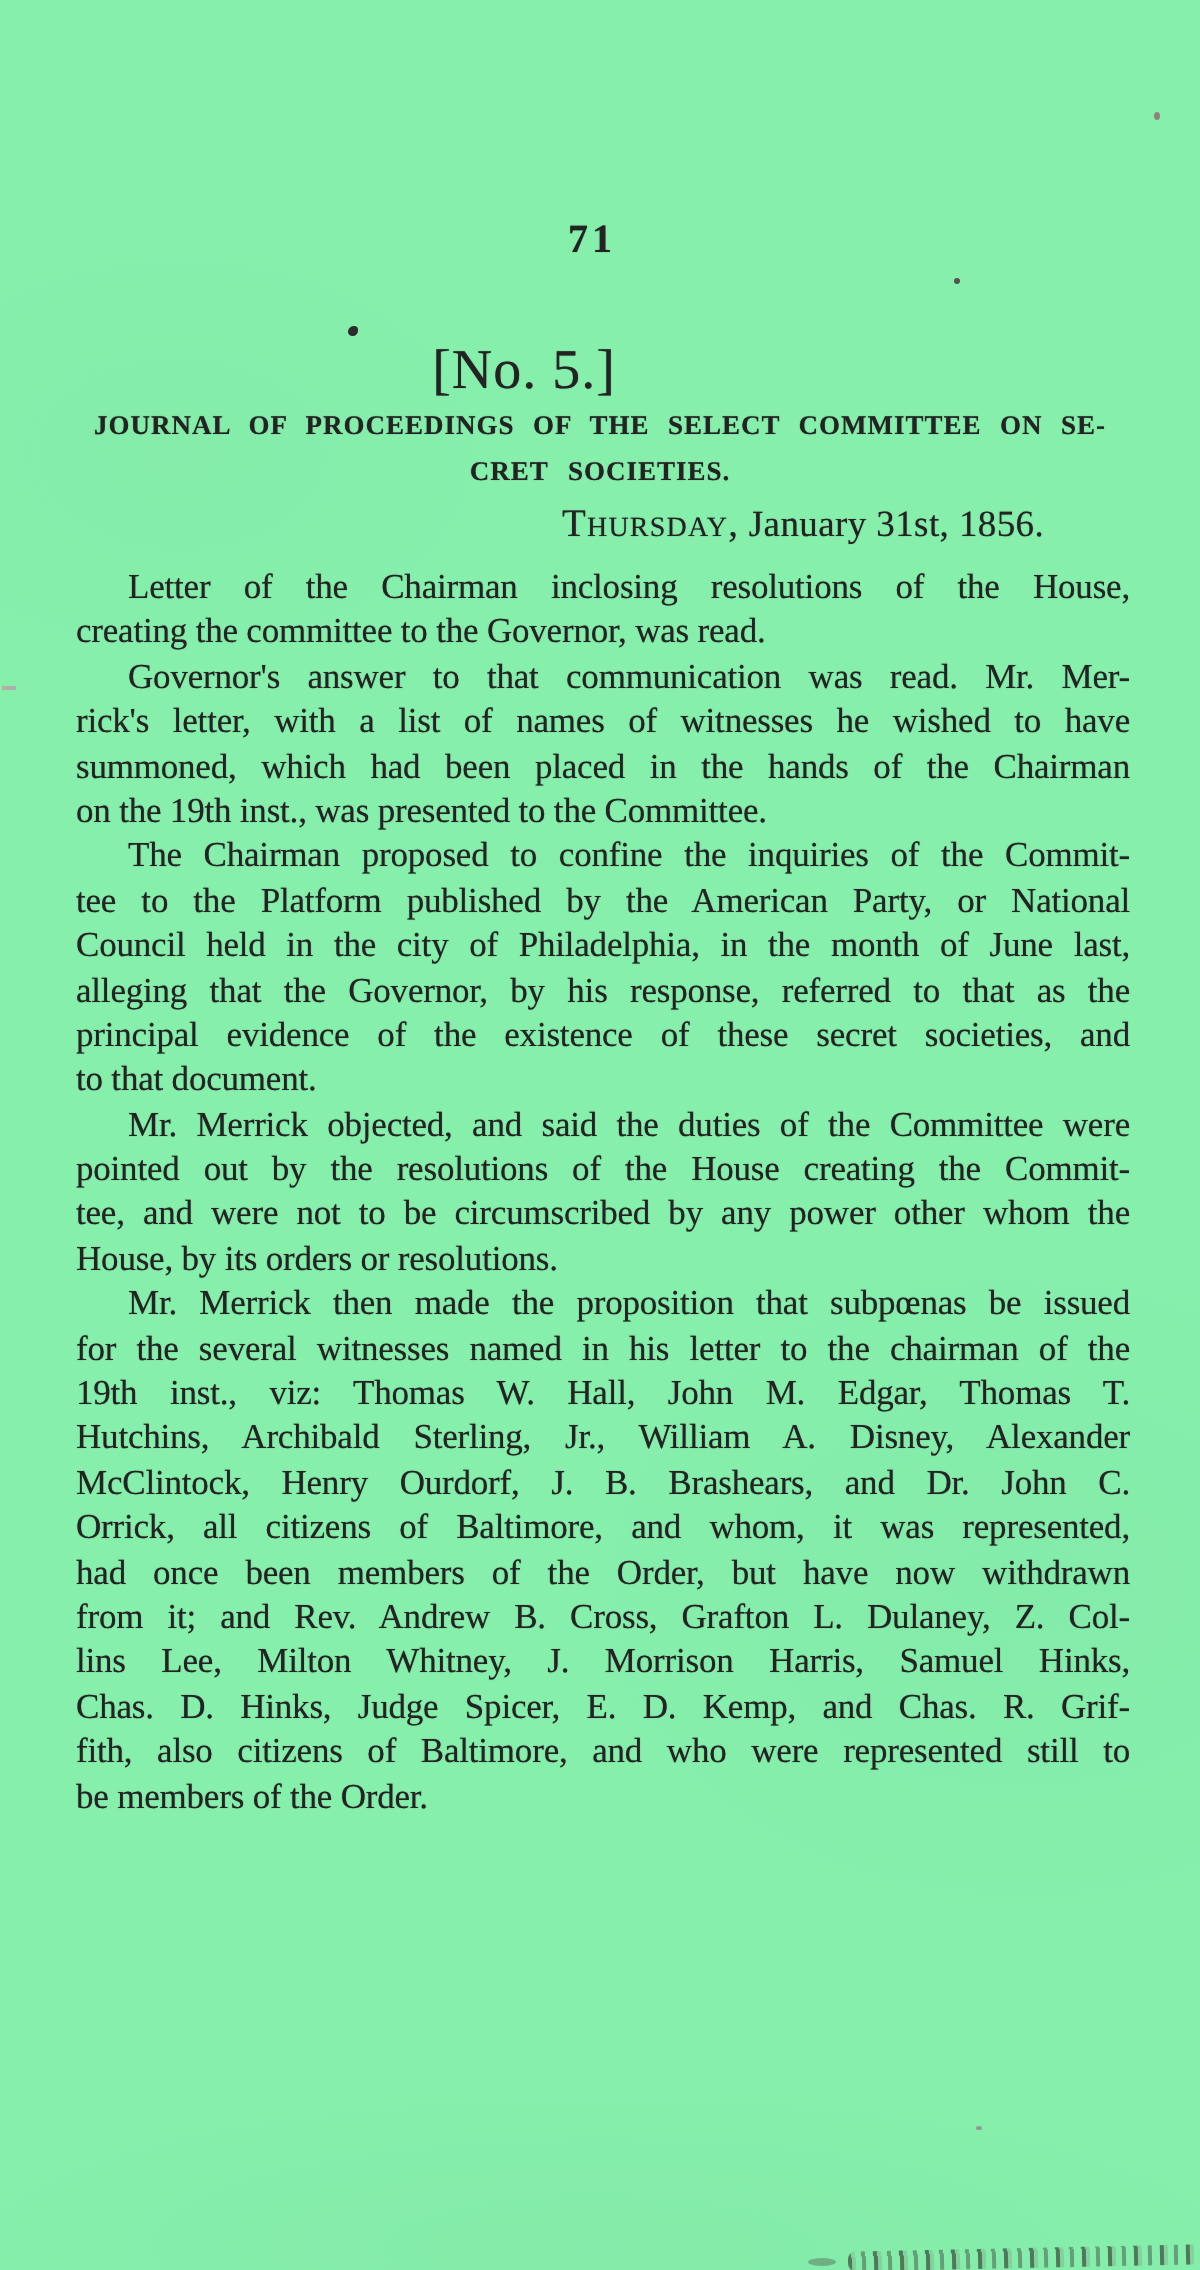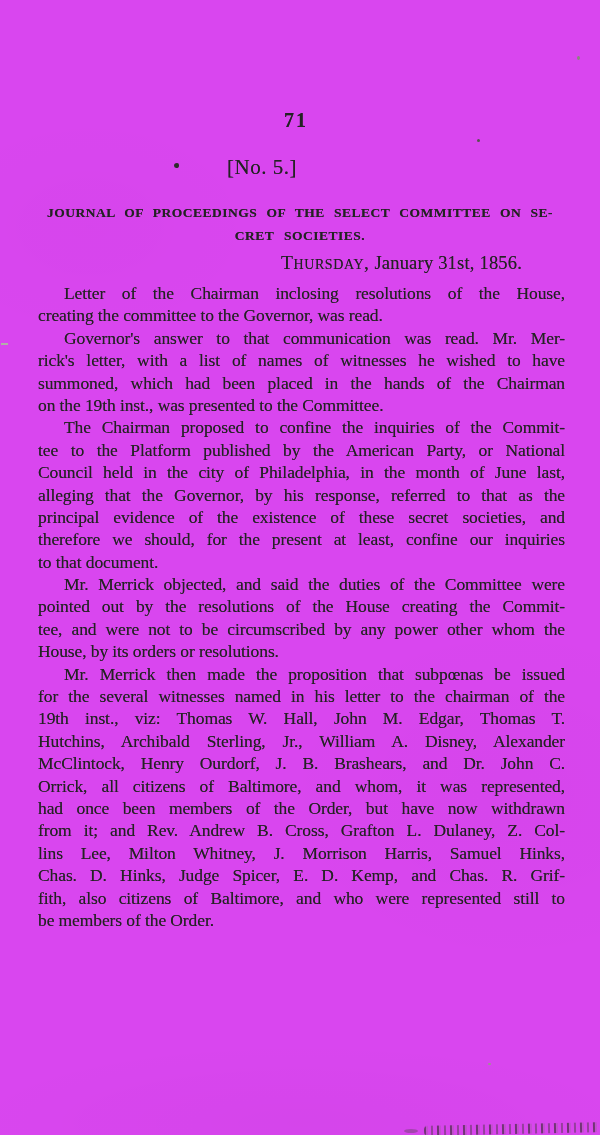--- a/index.html
+++ b/index.html
@@ -1,36 +1,36 @@
 <!DOCTYPE html>
 <html><head>
 <meta charset="utf-8">
 <title>Scanned Document Page</title>
 <style>
   html,body{margin:0;padding:0;background:#fcfcfa;}
   .scan{
     position:relative;width:600px;height:1135px;overflow:hidden;
-    background:#d946ef;color:#232323;
+    background:#86efac;color:#232323;
     font-family:"Liberation Serif","DejaVu Serif",serif;
     text-shadow:0 0 .5px rgba(35,32,30,.6);
   }
   .scan::before{ 
     content:"";position:absolute;inset:0;pointer-events:none;
     background:
       radial-gradient(ellipse 300px 200px at 15% 20%, rgba(0,0,0,.012), transparent 60%),
       radial-gradient(ellipse 400px 300px at 85% 70%, rgba(0,0,0,.015), transparent 60%),
       radial-gradient(ellipse 500px 120px at 50% 99%, rgba(0,0,0,.02), transparent 70%);
   }
   .page-number{
     position:absolute;top:110px;left:0;width:592px;text-align:center;
     font-size:20px;font-weight:700;letter-spacing:2px;line-height:1;
   }
   .doc-label{
-    position:absolute;top:157px;left:0;width:524px;text-align:center;
-    font-size:21px;line-height:1;letter-spacing:.5px;
+    position:absolute;top:172px;left:0;width:524px;text-align:center;
+    font-size:28px;line-height:1;letter-spacing:.5px;
   }
   .heading{
     position:absolute;top:201px;left:47px;width:506px;
     font-size:13.5px;font-weight:700;letter-spacing:.5px;word-spacing:2px;
     line-height:23px;
   }
   .heading .l1{text-align:justify;text-align-last:justify;}
   .heading .l2{text-align:center;word-spacing:6px;}
   .dateline{
     position:absolute;top:252px;left:281px;
@@ -88,21 +88,20 @@
         <div class="line">rick's letter, with a list of names of witnesses he wished to have</div>
         <div class="line">summoned, which had been placed in the hands of the Chairman</div>
         <div class="line last">on the 19th inst., was presented to the Committee.</div>
       </div>
       <div>
         <div class="line first">The Chairman proposed to confine the inquiries of the Commit-</div>
         <div class="line">tee to the Platform published by the American Party, or National</div>
         <div class="line">Council held in the city of Philadelphia, in the month of June last,</div>
         <div class="line">alleging that the Governor, by his response, referred to that as the</div>
         <div class="line">principal evidence of the existence of these secret societies, and</div>
-        <div class="line">therefore we should, for the present at least, confine our inquiries</div>
         <div class="line last">to that document.</div>
       </div>
       <div>
         <div class="line first">Mr. Merrick objected, and said the duties of the Committee were</div>
         <div class="line">pointed out by the resolutions of the House creating the Commit-</div>
         <div class="line">tee, and were not to be circumscribed by any power other whom the</div>
         <div class="line last">House, by its orders or resolutions.</div>
       </div>
       <div>
         <div class="line first">Mr. Merrick then made the proposition that subpœnas be issued</div>

